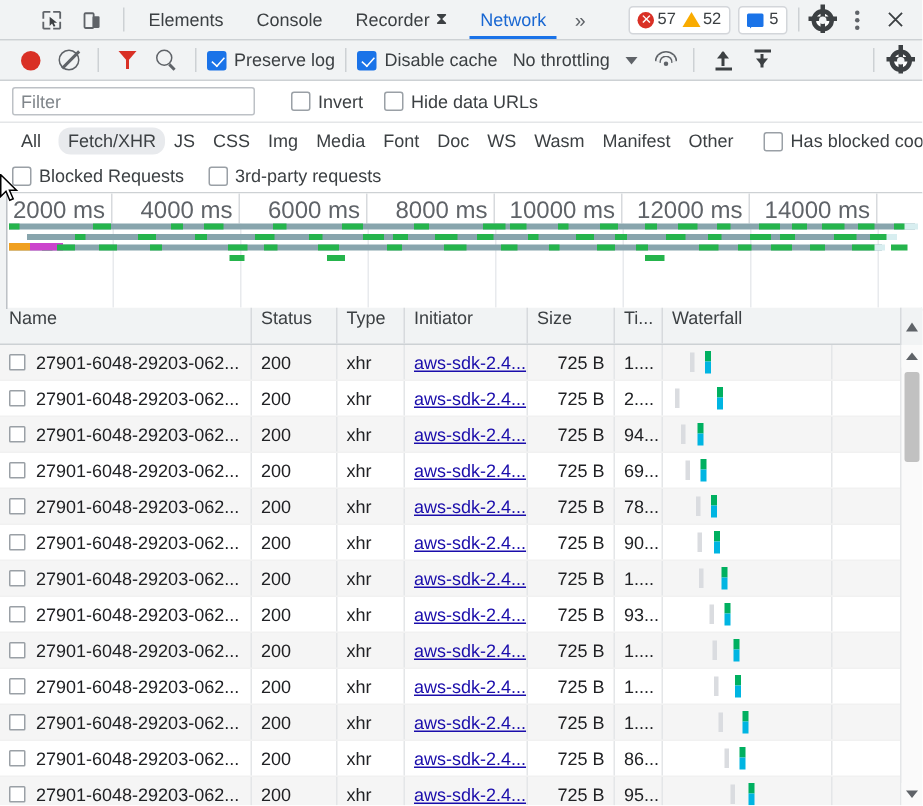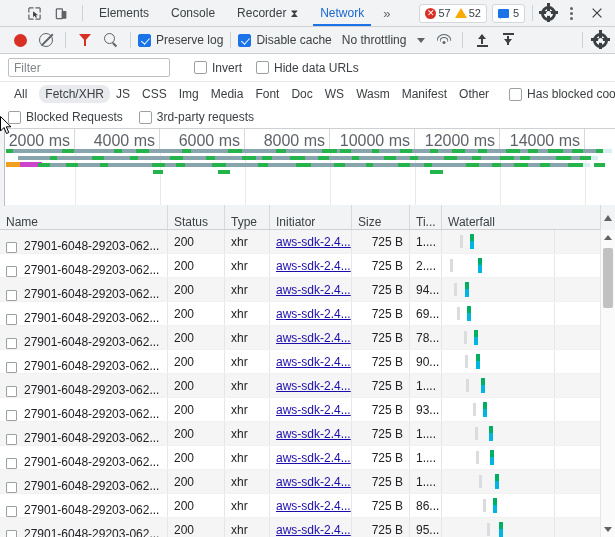--- a/index.html
+++ b/index.html
@@ -206,21 +206,21 @@
   .ov-left-handle { position:absolute; left:0; top:0; bottom:0; width:5px; background:#f1f3f4; border-right:1px solid #bdc1c6; z-index:4;}
 
   
   .table { position: absolute; left:0; right:0; top: 205px; bottom: 0; background:#fff; overflow:hidden;}
   .thead {
     display: flex; height: 25px; align-items: stretch;
     background: #f1f3f4; border-bottom: 1px solid #cdd1d4;
     font-size: 12px; color: #3c4043;
   }
   .th {
-    display: flex; align-items: flex-end;
+    display: flex; align-items: flex-start;
     padding: 0 6px;
     border-right: 1px solid #d7dadd;
     white-space: nowrap; overflow: hidden;
   }
   .sort-asc {
     position: absolute; right: 6px; top: 9px;
     width: 0; height: 0;
     border-left: 4.5px solid transparent; border-right: 4.5px solid transparent;
     border-bottom: 6px solid #5f6368;
   }
@@ -232,21 +232,21 @@
   }
   .trow.odd { background: #f5f5f5; }
   .trow.even { background: #ffffff; }
   .td {
     display: flex; align-items: center;
     padding: 0 6px;
     border-right: 1px solid #e4e6e8;
     white-space: nowrap; overflow: hidden;
   }
   .td.num { justify-content: flex-end; }
-  .td-name { display: flex; align-items: flex-end; gap: 7px; }
+  .td-name { display: flex; align-items: center; gap: 7px; }
   .rowcb {
     width: 11px; height: 11px; border: 1px solid #9aa0a6;
     border-radius: 1px; background: #fff; flex: none;
   }
   .initiator-link { color: #1a0dab; text-decoration: underline; }
   .wf-cell { position: relative; flex: 1; overflow: hidden; }
   .wf-mid { position:absolute; top:0; bottom:0; width:1px; background:#e4e6e8; }
   .wf-q { position: absolute; top: 5px; width: 3px; height: 13px; background: #dadce0; }
   .wf-bar { position: absolute; top: 4px; width: 4px; }
   .wf-bar .g { height: 7px; background: #00b060; }

